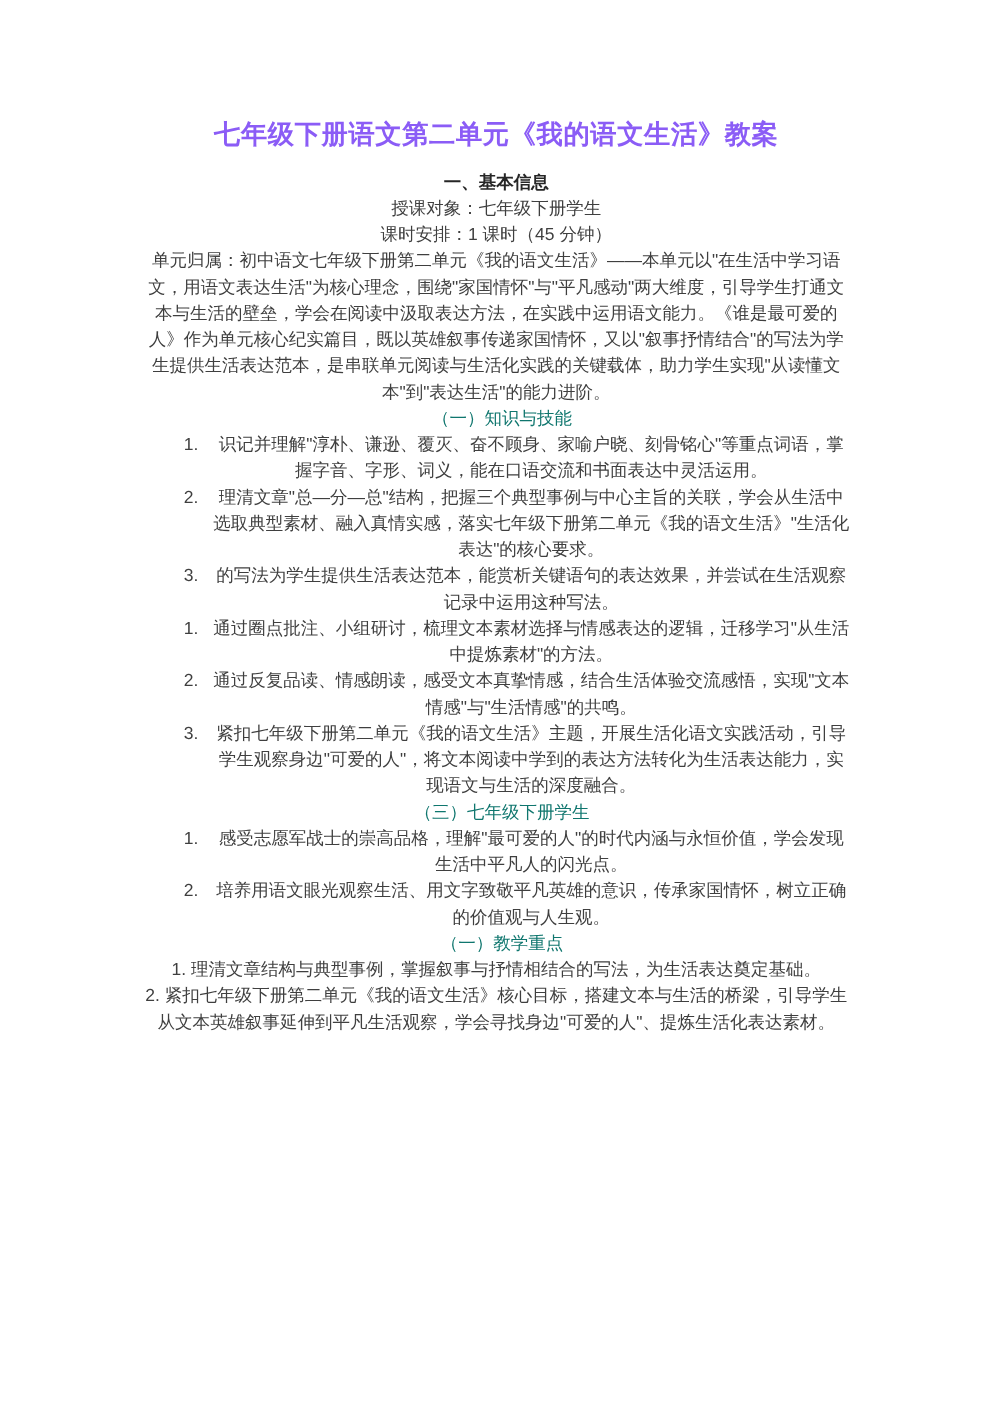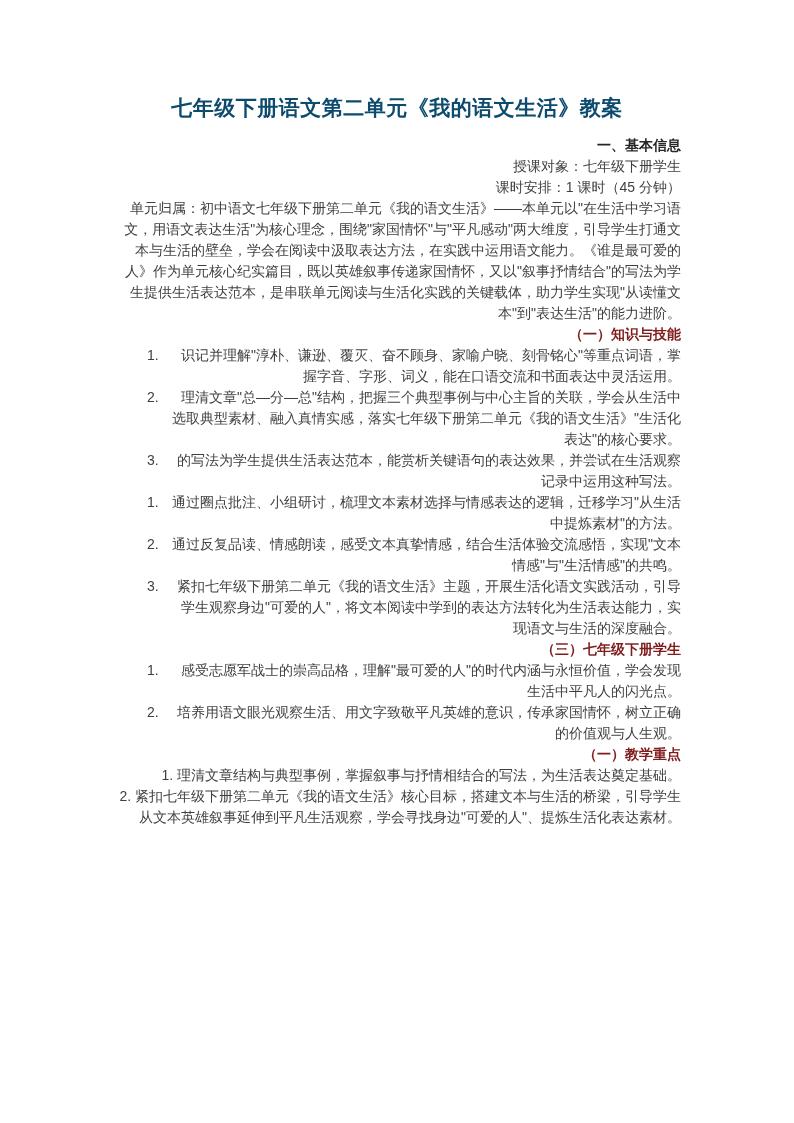--- a/index.html
+++ b/index.html
@@ -13,37 +13,37 @@
     width: 794px; height: 1123px;
     padding: 92px 113px 0 113px;
     overflow: hidden;
   }
   .doc-title {
     margin: 0 0 11px 0;
     font-size: 21px;
     line-height: 32px;
     font-weight: bold;
     text-align: center;
-    color: #0c4a6e;
+    color: #8b5cf6;
     letter-spacing: 0.5px;
   }
   .content {
     font-size: 14px;
     line-height: 21px;
     color: #3f3f3f;
-    text-align: right;
+    text-align: center;
   }
   .content p { margin: 0; }
   .h1 {
     font-weight: bold;
     color: #262626;
   }
   .h2 {
-    font-weight: bold;
-    color: #7f1d1d;
+    font-weight: normal;
+    color: #0f766e;
     padding-left: 9px;
   }
   .li {
     position: relative;
     padding-left: 56px;
   }
   .li .num {
     position: absolute;
     left: 34px;
     top: 0;

